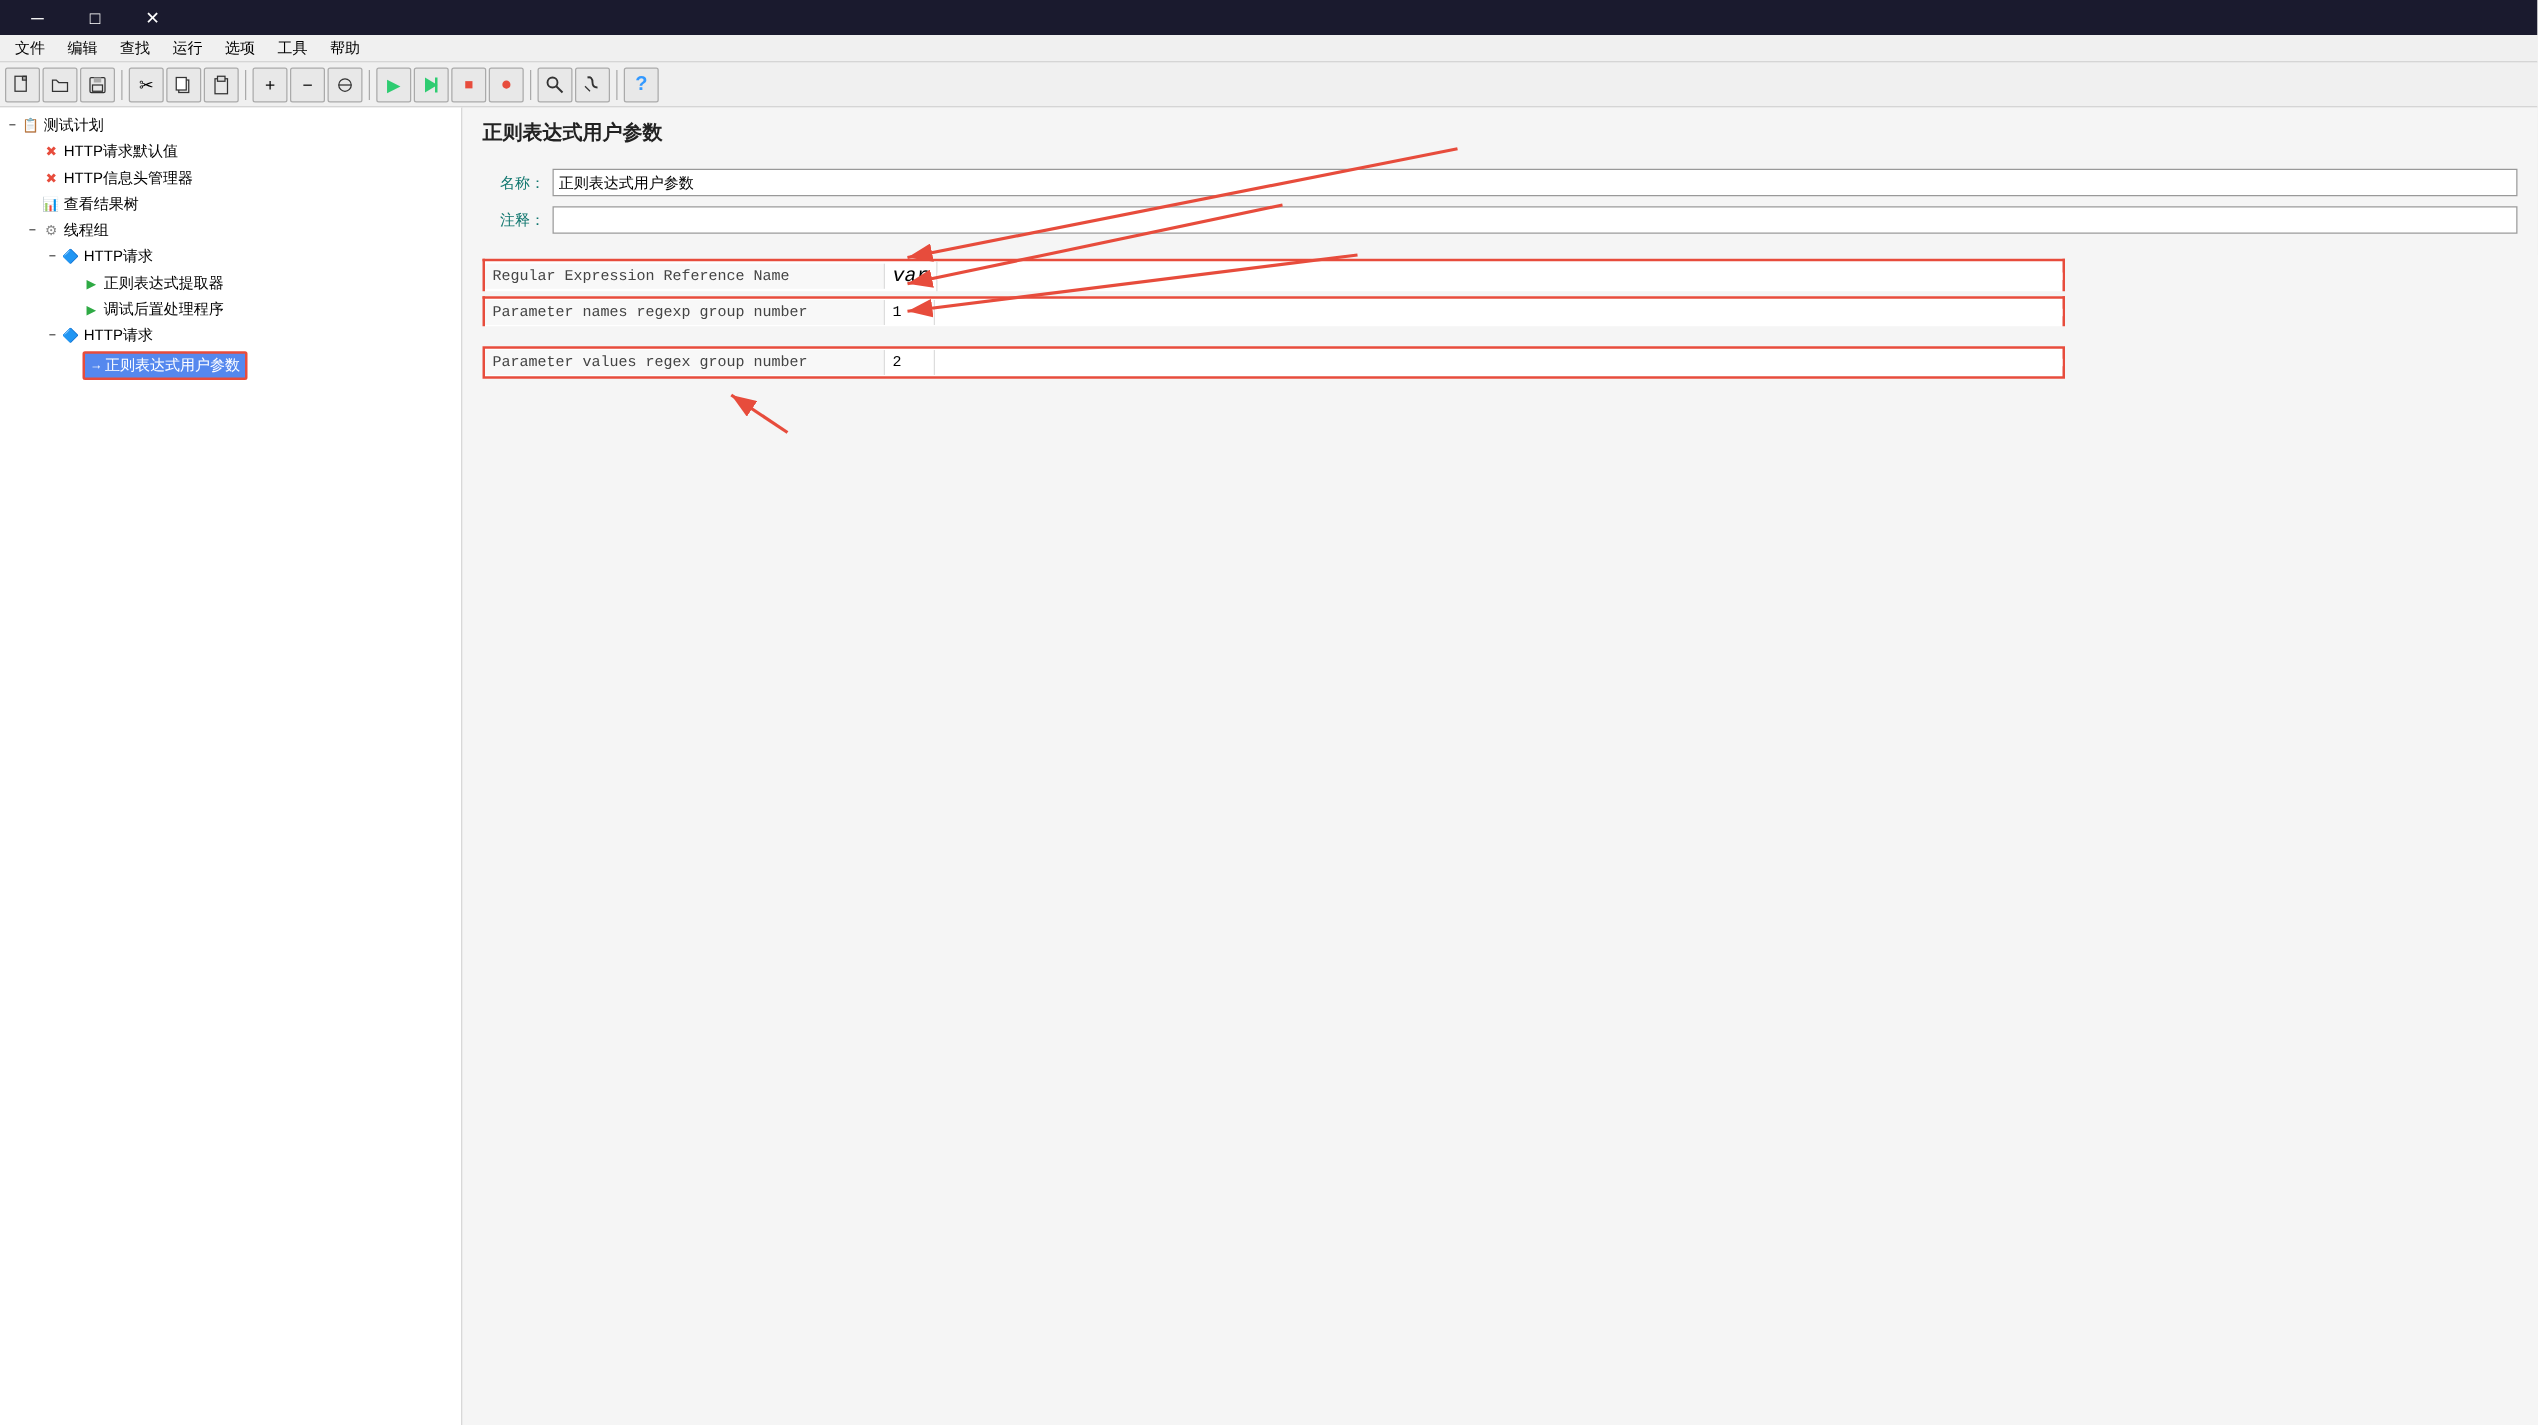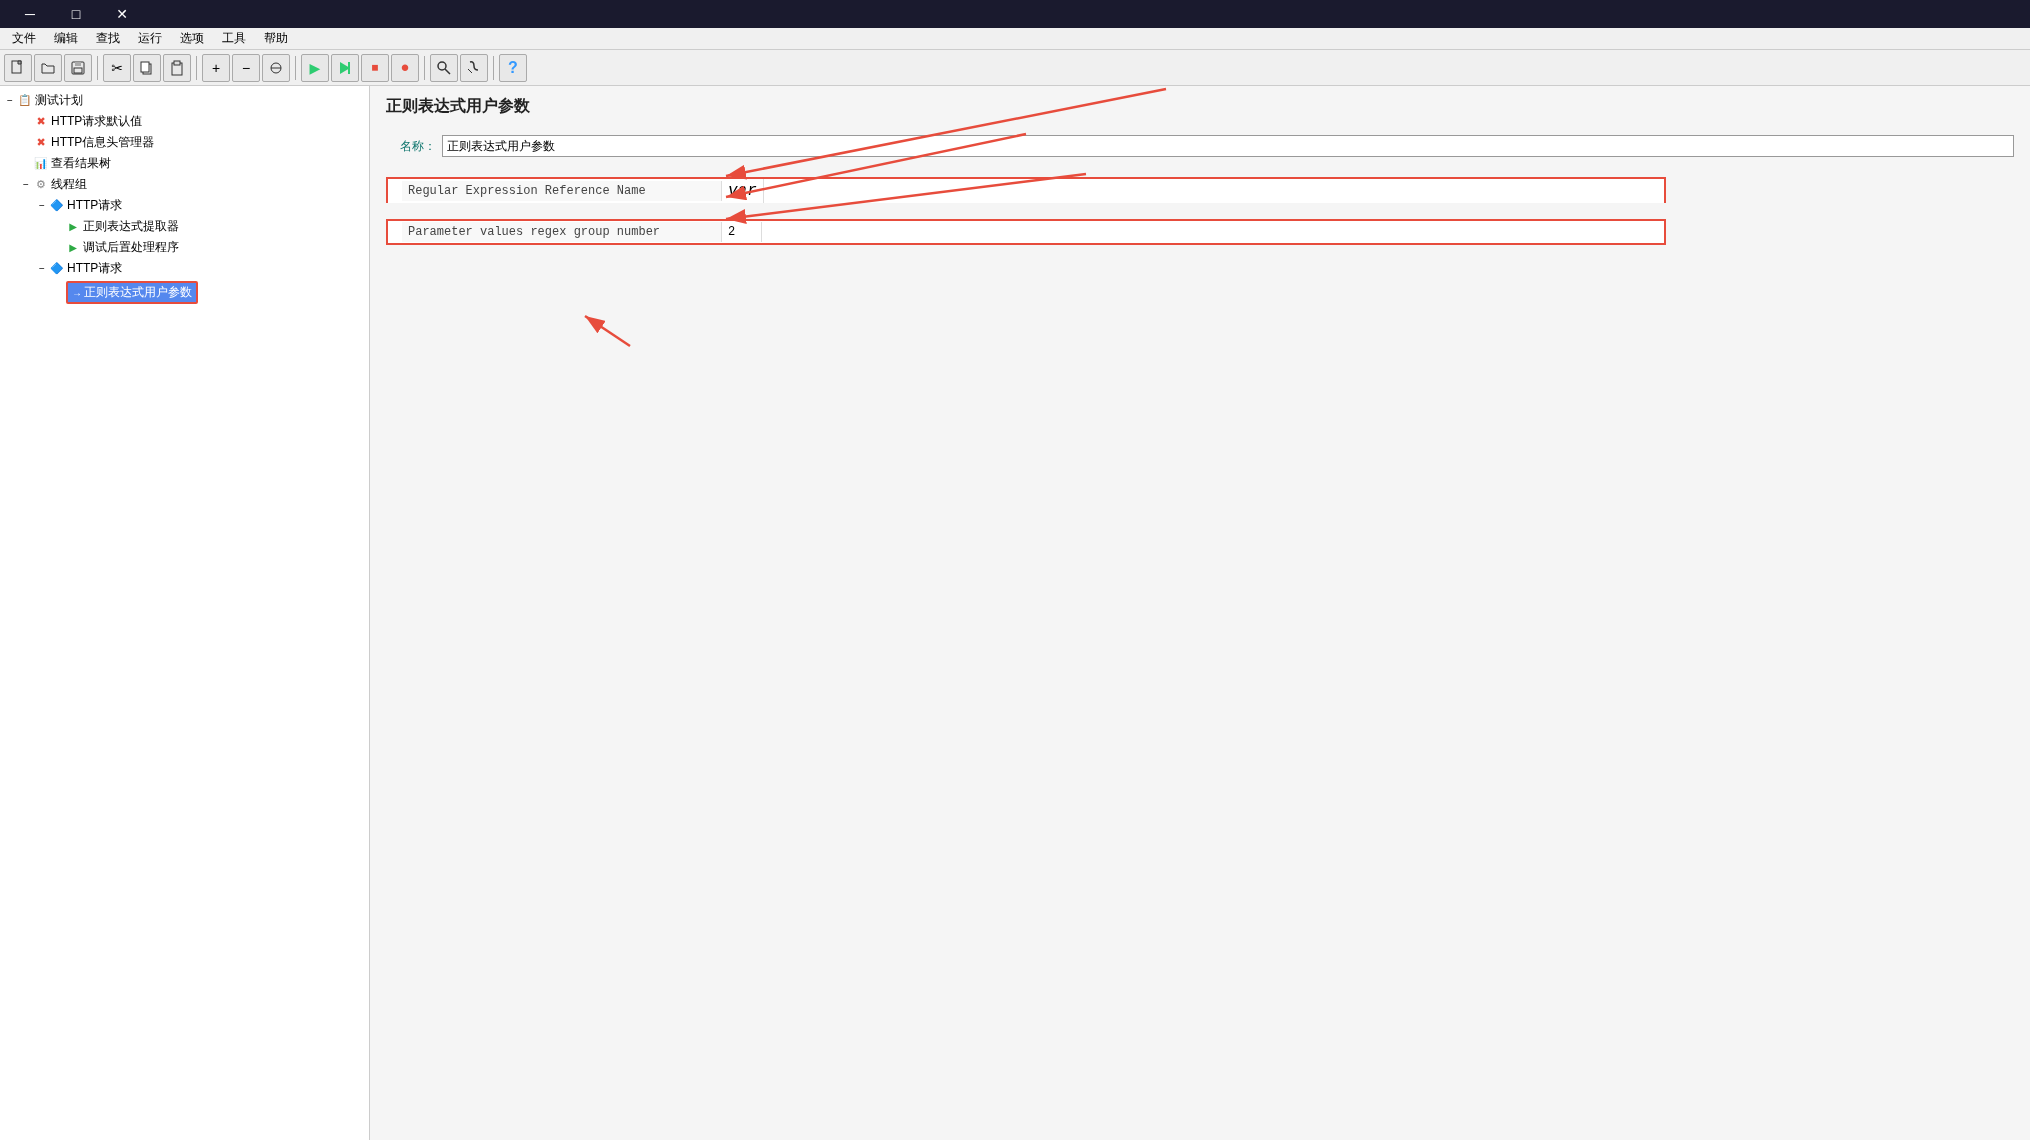--- a/index.html
+++ b/index.html
@@ -186,21 +186,20 @@
       border: 1px solid #999;
       background: white;
     }
     .grid-row {
       display: flex;
       align-items: center;
       border-bottom: 1px solid #ddd;
       min-height: 22px;
       font-size: 12px;
       font-family: 'Courier New', monospace;
-      padding-left: 14px;
     }
     .grid-row:last-child { border-bottom: none; }
     .grid-cell {
       padding: 2px 6px;
       border-right: 1px solid #ddd;
     }
     .grid-cell:last-child { border-right: none; }
     .grid-cell.label-cell {
       background: #f8f8f8;
       color: #444;
@@ -397,34 +396,45 @@
     
     <div class="panel-title">正则表达式用户参数</div>
 
     
     <div class="form-row">
       <span class="form-label">名称：</span>
       <input class="form-input" type="text" value="正则表达式用户参数" style="">
     </div>
 
     
+    <div class="form-row">
+      <span class="form-label">注释：</span>
+      <input class="form-input" type="text" value="" style="">
+    </div>
 
     
     <div style="position:relative; display:inline-block; margin-top:4px;">
 
       
       <div class="grid-container red-outline" style="margin-bottom:0; border-bottom:none;">
         <div class="grid-row">
           <span class="grid-cell label-cell" style="font-family:'Courier New',monospace; font-size:12px; padding:3px 6px; min-width:320px;">Regular Expression Reference Name</span>
           <span class="grid-cell" style="padding:3px 6px; font-size:16px; min-width:40px;font-style:italic;">var</span>
           <span class="grid-cell value-cell" style="min-width:900px; padding:3px 6px;"></span>
         </div>
       </div>
 
       
+      <div class="grid-container red-outline" style="margin-top:4px; margin-bottom:0; border-bottom:none;">
+        <div class="grid-row">
+          <span class="grid-cell label-cell" style="font-family:'Courier New',monospace; font-size:12px; padding:3px 6px; min-width:320px;">Parameter names regexp group number</span>
+          <span class="grid-cell" style="padding:3px 6px; font-size:12px; min-width:40px;">1</span>
+          <span class="grid-cell value-cell" style="min-width:900px; padding:3px 6px;"></span>
+        </div>
+      </div>
 
       
       <div class="grid-container red-outline" style="margin-top:16px;">
         <div class="grid-row">
           <span class="grid-cell label-cell" style="font-family:'Courier New',monospace; font-size:12px; padding:3px 6px; min-width:320px;">Parameter values regex group number</span>
           <span class="grid-cell" style="padding:3px 6px; font-size:12px; min-width:40px;">2</span>
           <span class="grid-cell value-cell" style="min-width:900px; padding:3px 6px;"></span>
         </div>
       </div>
 

